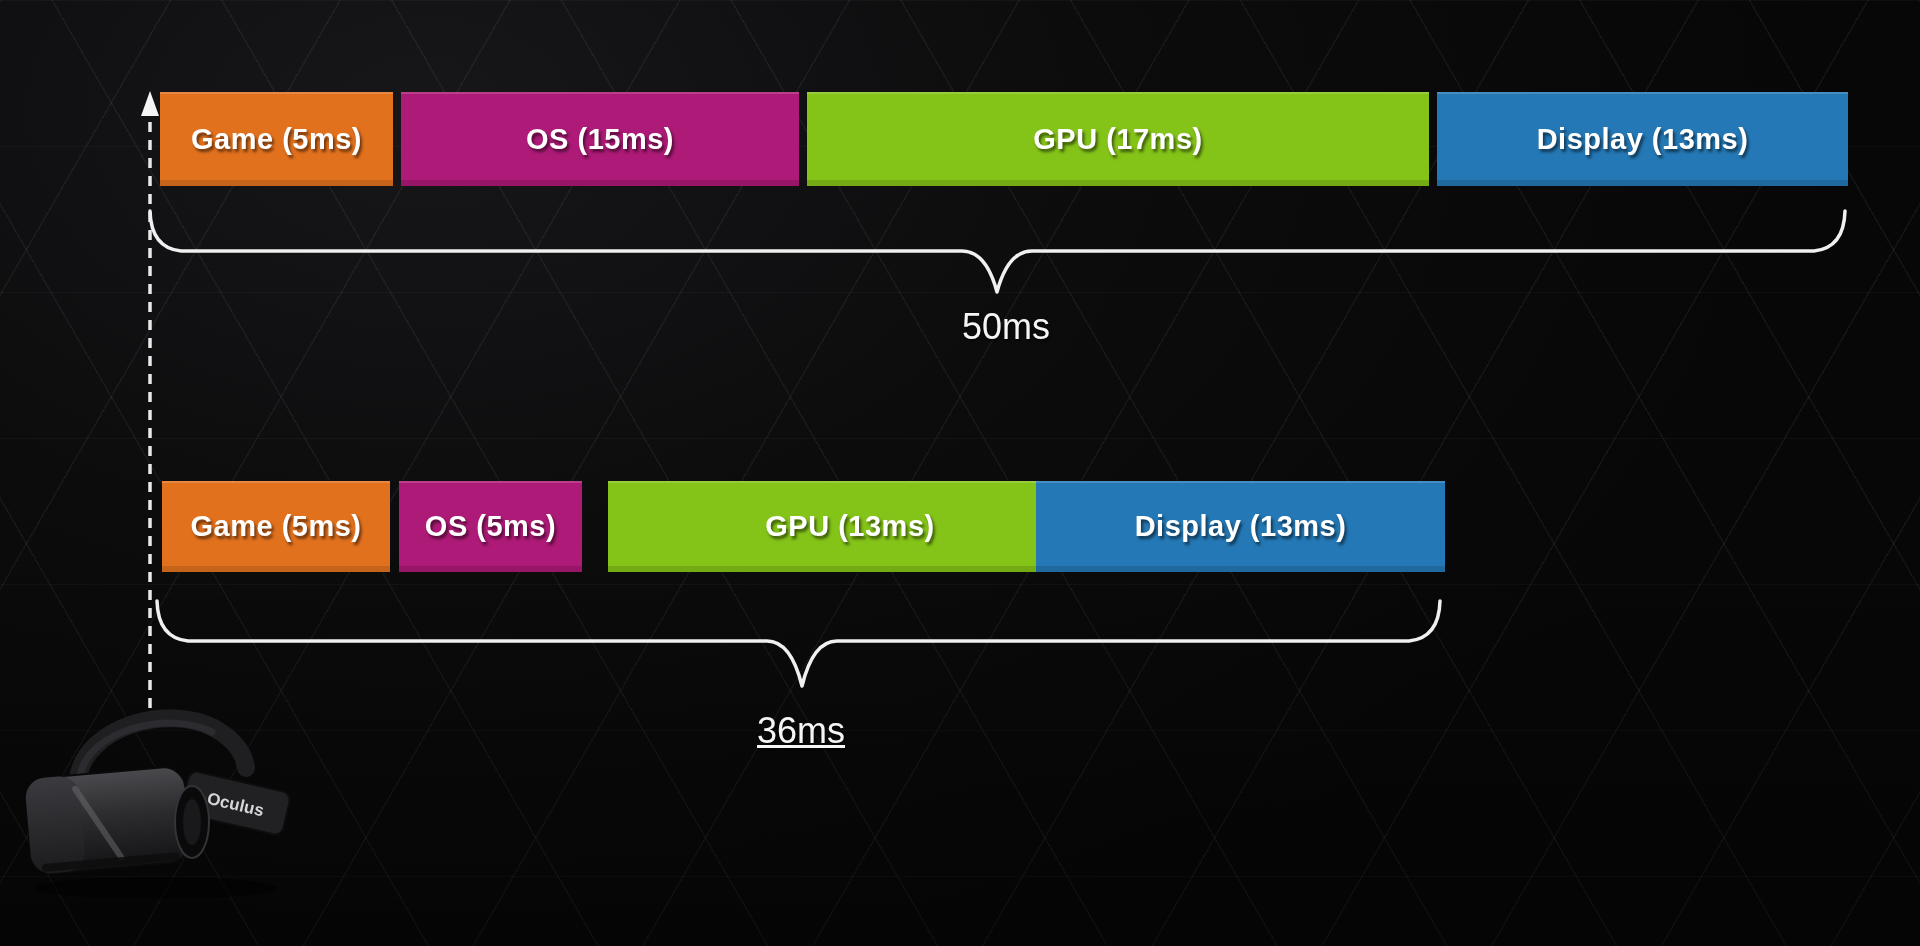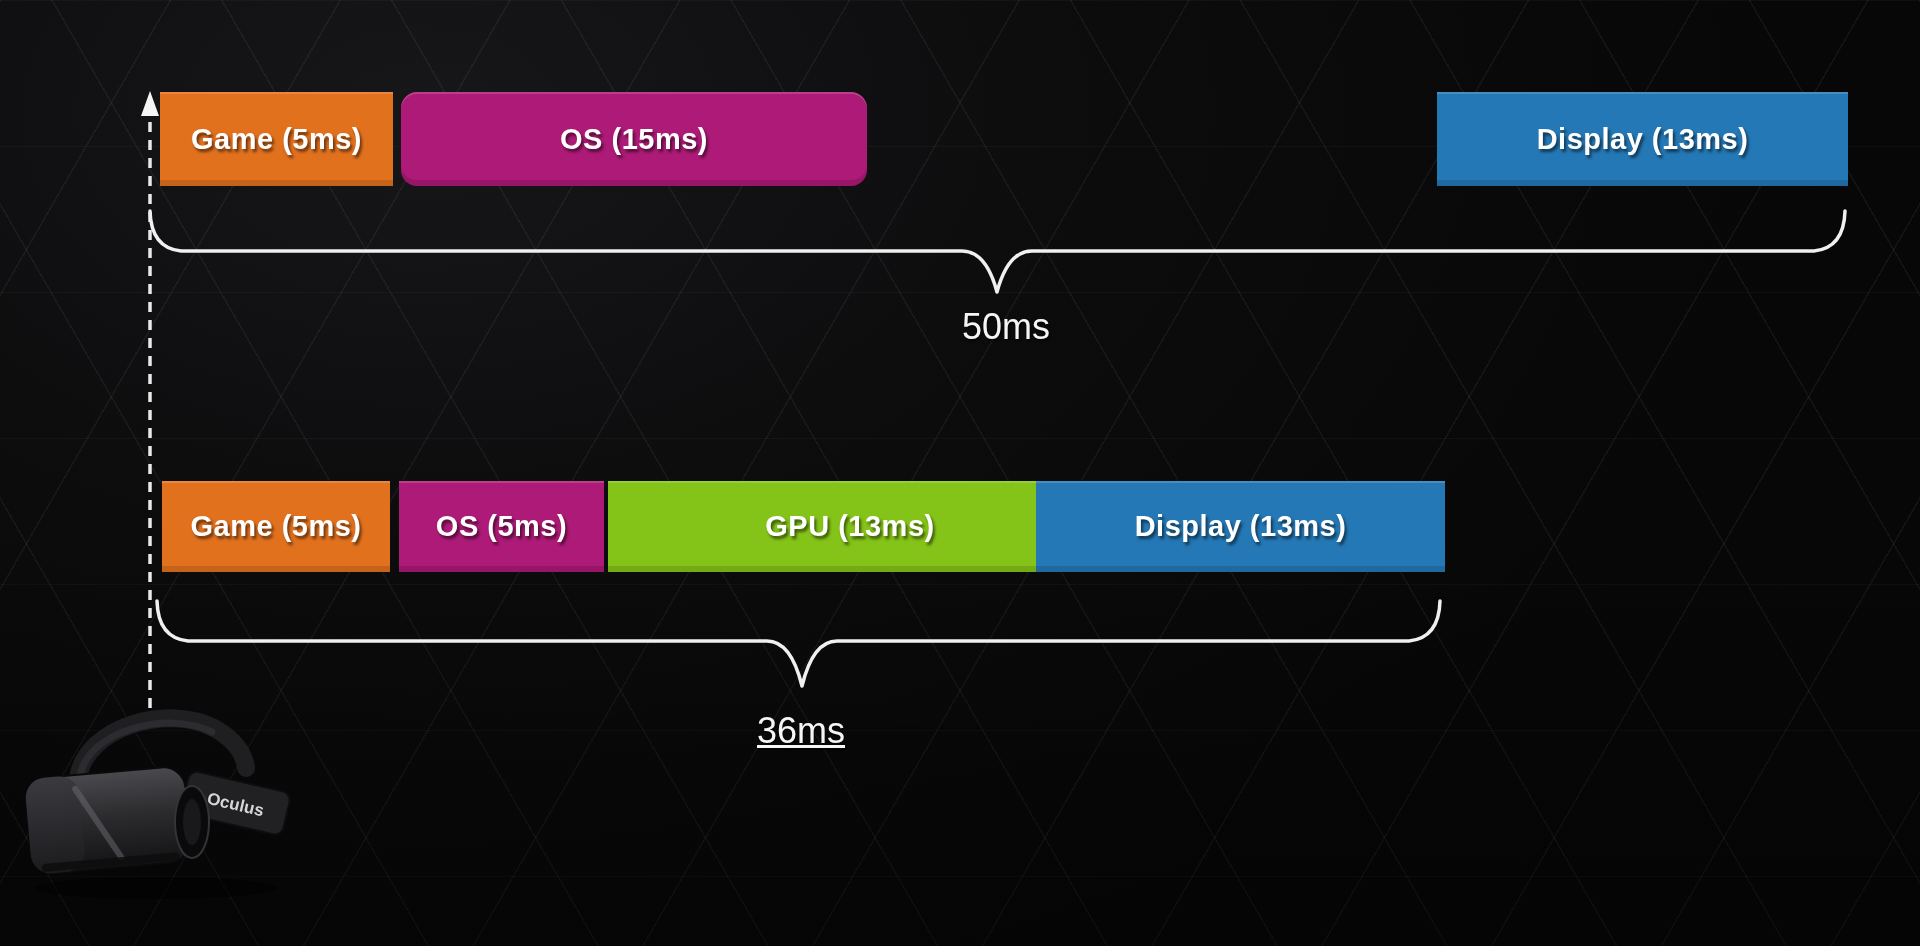--- a/index.html
+++ b/index.html
@@ -89,32 +89,35 @@
     <path d="M 150 211 Q 151 248 181 251 L 962 251 Q 986 251 997 292 Q 1008 251 1032 251 L 1814 251 Q 1844 248 1845 211" fill="none" stroke="#f0f0f0" stroke-width="3.5" stroke-linecap="round" stroke-linejoin="round"></path>
 
     <path d="M 157 601 Q 158 638 188 641 L 767 641 Q 791 641 802 686 Q 813 641 837 641 L 1409 641 Q 1439 638 1440 601" fill="none" stroke="#f0f0f0" stroke-width="3.5" stroke-linecap="round" stroke-linejoin="round"></path>
   </svg>
 
   <div class="bars-layer">
       <div class="bar" style="top: 92px; height: 94px;">
         <div class="seg" style="left: 160px; width: 233px; background: rgb(226, 113, 30);">
           <span>Game (5ms)</span>
         </div>
-        <div class="seg" style="left: 401px; width: 466px; background: rgb(174, 26, 119); border-radius: 16px;">
+        <div class="seg" style="left: 401px; width: 398px; background: rgb(174, 26, 119);">
           <span>OS (15ms)</span>
+        </div>
+        <div class="seg" style="left: 807px; width: 622px; background: rgb(132, 195, 24);">
+          <span>GPU (17ms)</span>
         </div>
         <div class="seg" style="left: 1437px; width: 411px; background: rgb(36, 120, 181);">
           <span>Display (13ms)</span>
         </div>
       </div>
       <div class="bar" style="top: 481px; height: 91px;">
         <div class="seg" style="left: 162px; width: 228px; background: rgb(226, 113, 30);">
           <span>Game (5ms)</span>
         </div>
-        <div class="seg" style="left: 399px; width: 205px; background: rgb(174, 26, 119);">
+        <div class="seg" style="left: 399px; width: 183px; background: rgb(174, 26, 119);">
           <span>OS (5ms)</span>
         </div>
         <div class="seg" style="left: 608px; width: 484px; background: rgb(132, 195, 24);">
           <span>GPU (13ms)</span>
         </div>
         <div class="seg" style="left: 1036px; width: 409px; background: rgb(36, 120, 181);">
           <span>Display (13ms)</span>
         </div>
       </div>
     </div>

